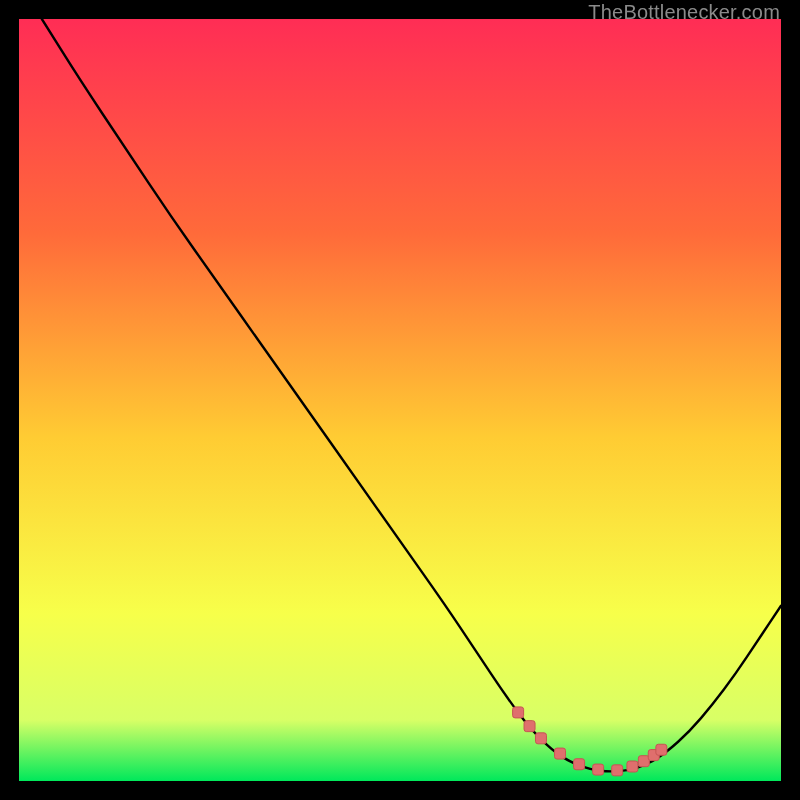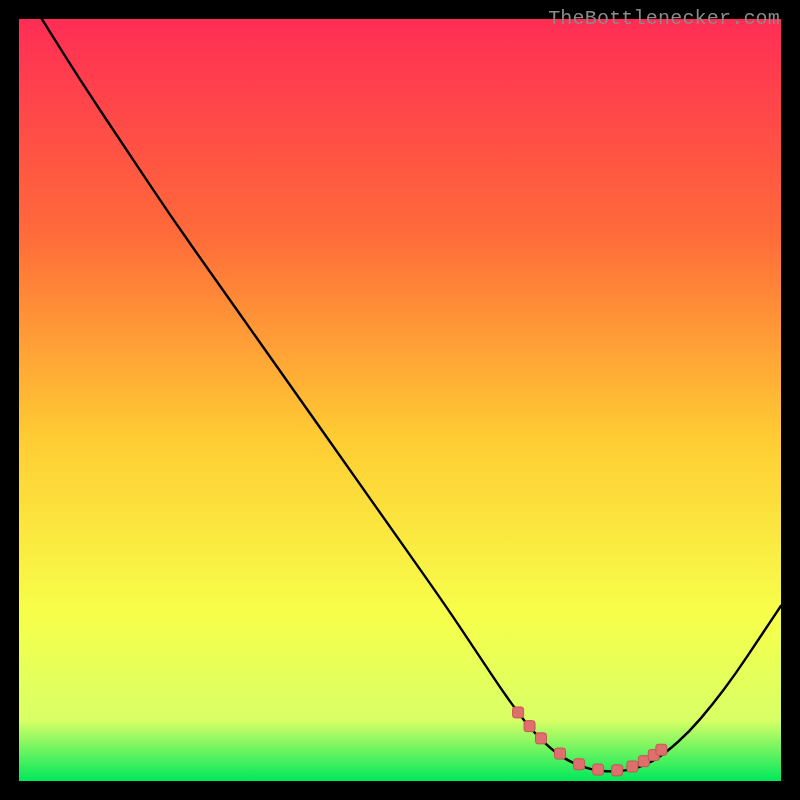--- a/index.html
+++ b/index.html
@@ -21,27 +21,26 @@
   }
   .plot {
     position: absolute;
     left: 0;
     top: 0;
     width: 762px;
     height: 762px;
   }
   .watermark {
     position: absolute;
-    top: 7px;
+    top: 1px;
     right: 20px;
     color: #8a8a8a;
     font-size: 20px;
     letter-spacing: 0.2px;
     font-weight: 400;
-    font-family: Liberation Mono, monospace;
   }
 </style>
 </head>
 <body>
 
 <div class="frame">
   <svg class="plot" viewBox="0 0 762 762" preserveAspectRatio="none">
     <defs>
       <linearGradient id="bg-grad" x1="0" y1="0" x2="0" y2="1">
         <stop id="g0" offset="0%" stop-color="#ff2d55"></stop>

